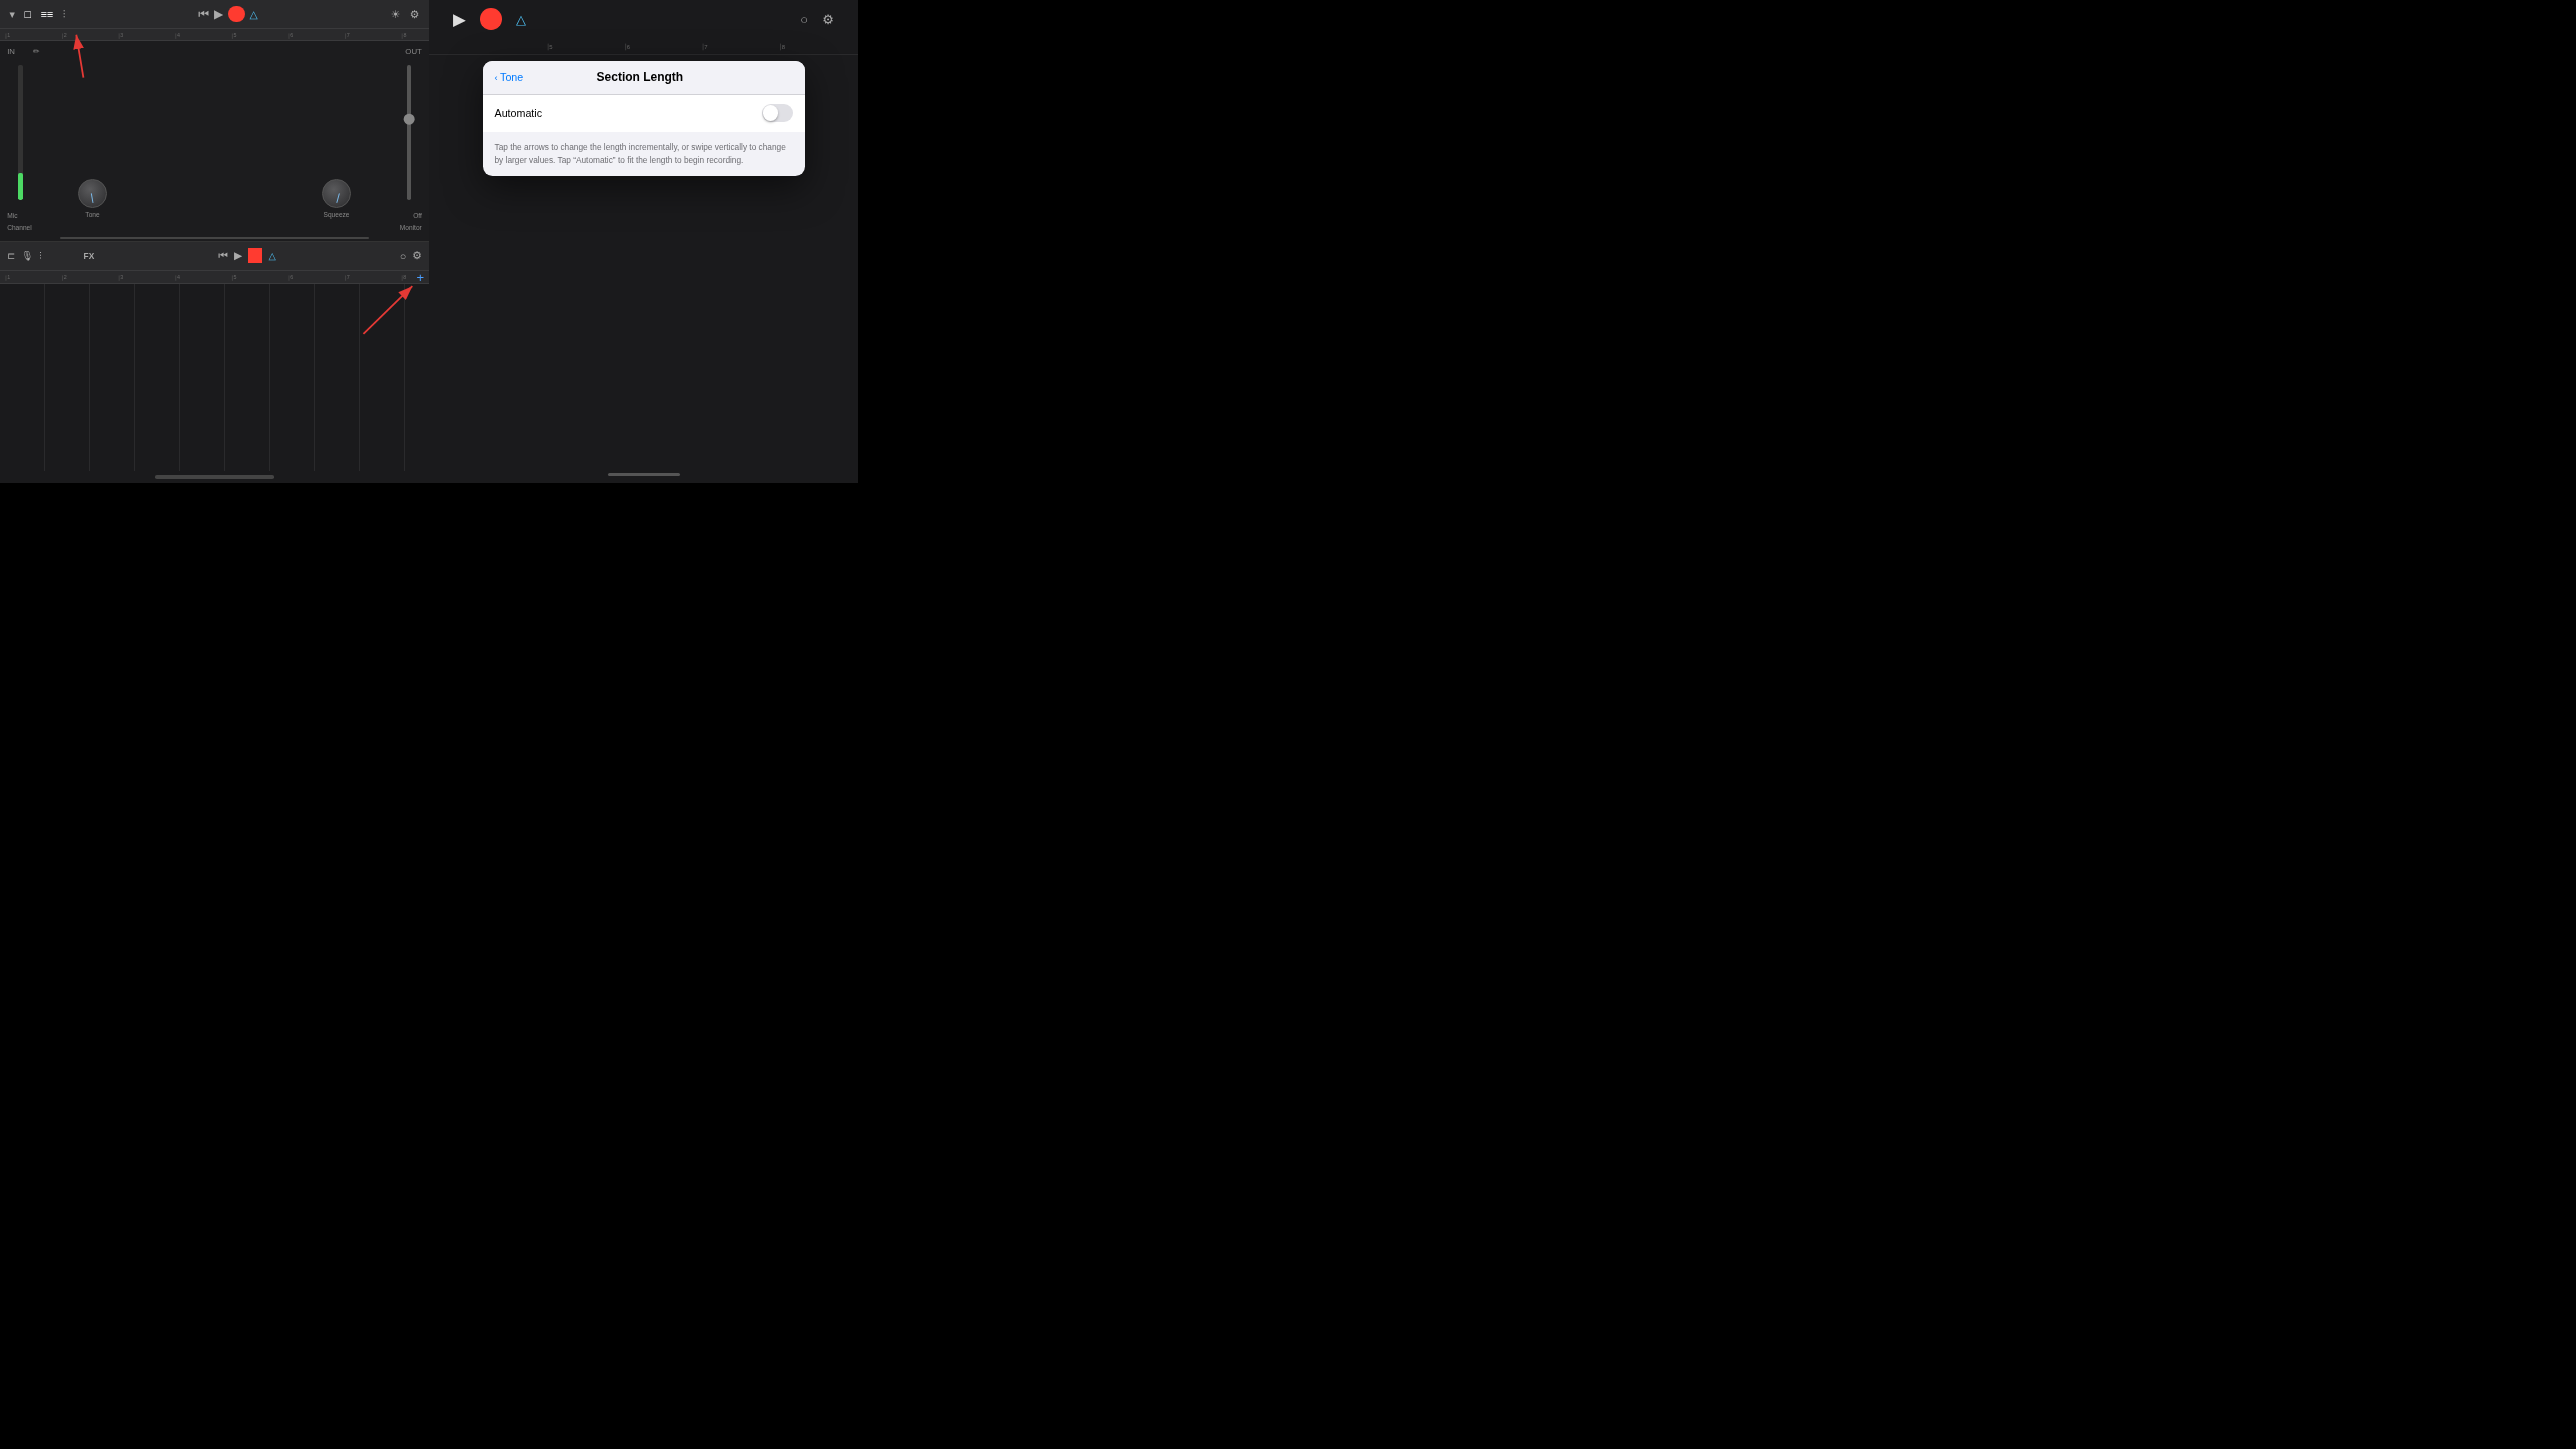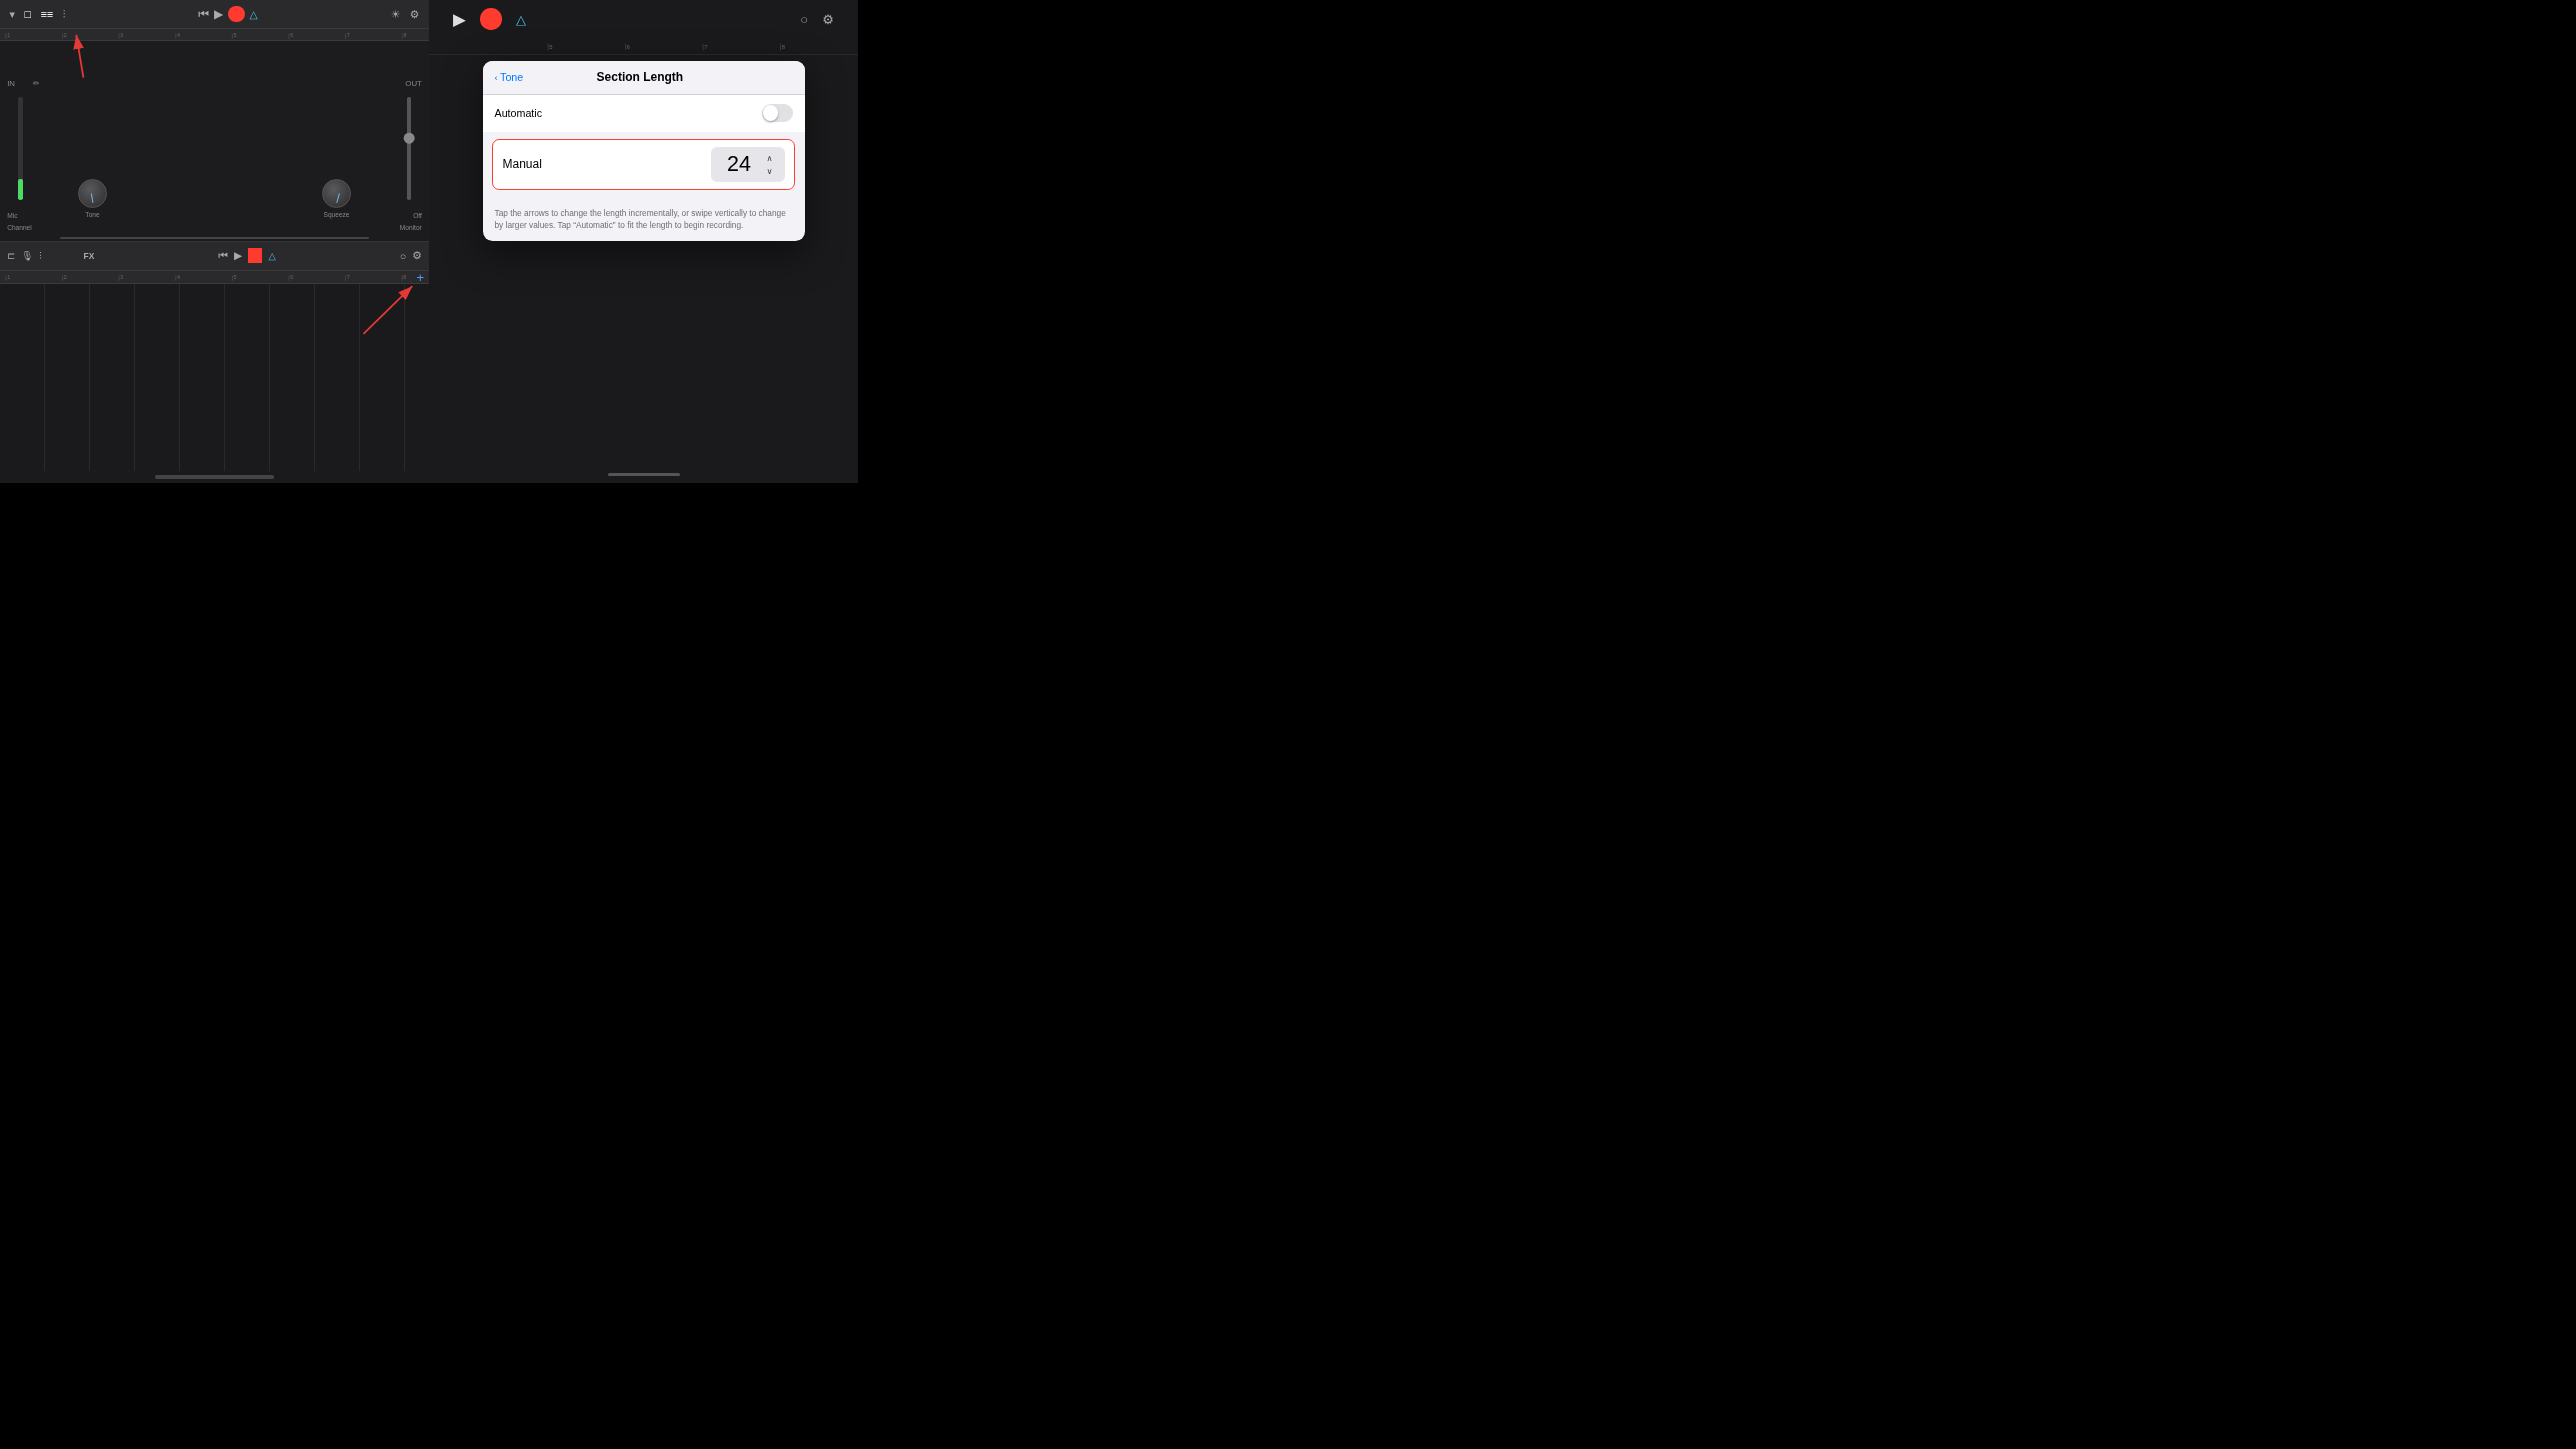--- a/index.html
+++ b/index.html
@@ -68,21 +68,20 @@
       overflow: hidden;
     }
 
     .audio-content {
       flex: 1;
       display: flex;
       align-items: center;
       justify-content: center;
       position: relative;
       padding: 9px;
-      margin-top: 32px;
     }
 
     .in-label {
       position: absolute;
       top: 6px; left: 7.2px;
       color: #888;
       font-size: 7.8px;
     }
     .out-label {
       position: absolute;
@@ -706,30 +705,20 @@
 
       <div class="popover-body">
 
         <div class="automatic-row">
           <span class="automatic-label">Automatic</span>
           <div class="toggle-switch">
             <div class="toggle-thumb"></div>
           </div>
         </div>
 
-        <div class="manual-section">
-          <span class="manual-label">Manual</span>
-          <div class="stepper-container">
-            <span class="stepper-value">24</span>
-            <div class="stepper-arrows">
-              <span class="stepper-arrow">∧</span>
-              <span class="stepper-arrow">∨</span>
-            </div>
-          </div>
-        </div>
 
         <div class="hint-text">Tap the arrows to change the length incrementally, or swipe vertically to change by larger values. Tap “Automatic” to fit the length to begin recording.</div>
       </div>
     </div>
   </div>
 
   <div class="right-bottom-bar">
     <div class="home-indicator"></div>
   </div>
 </div>

